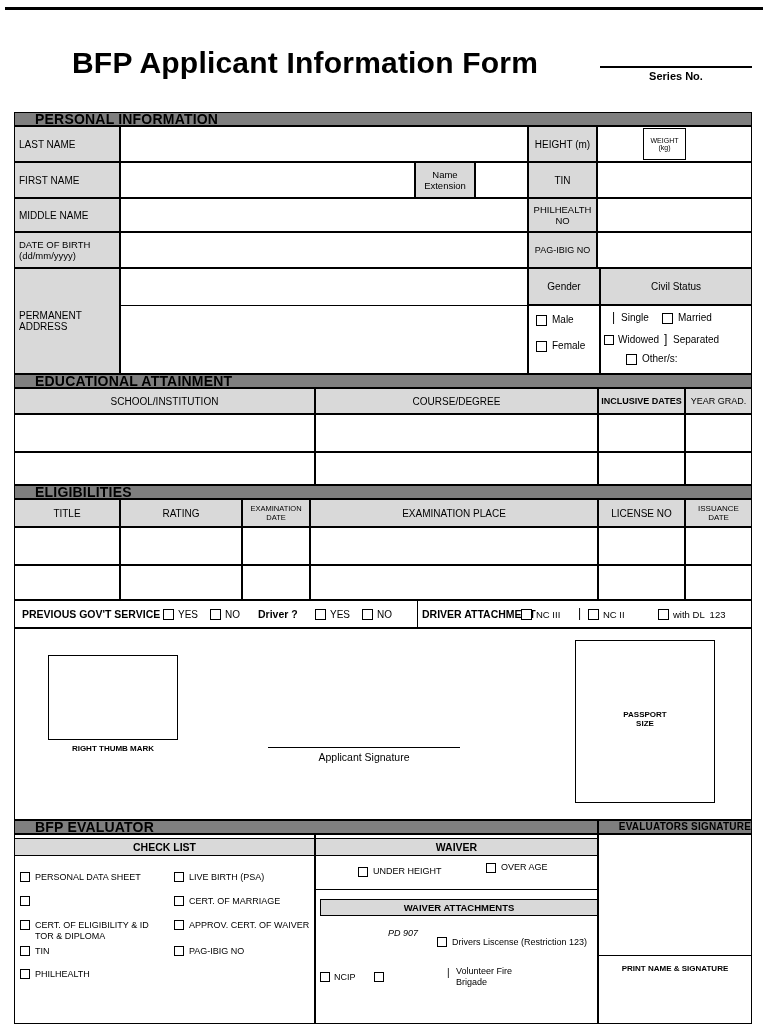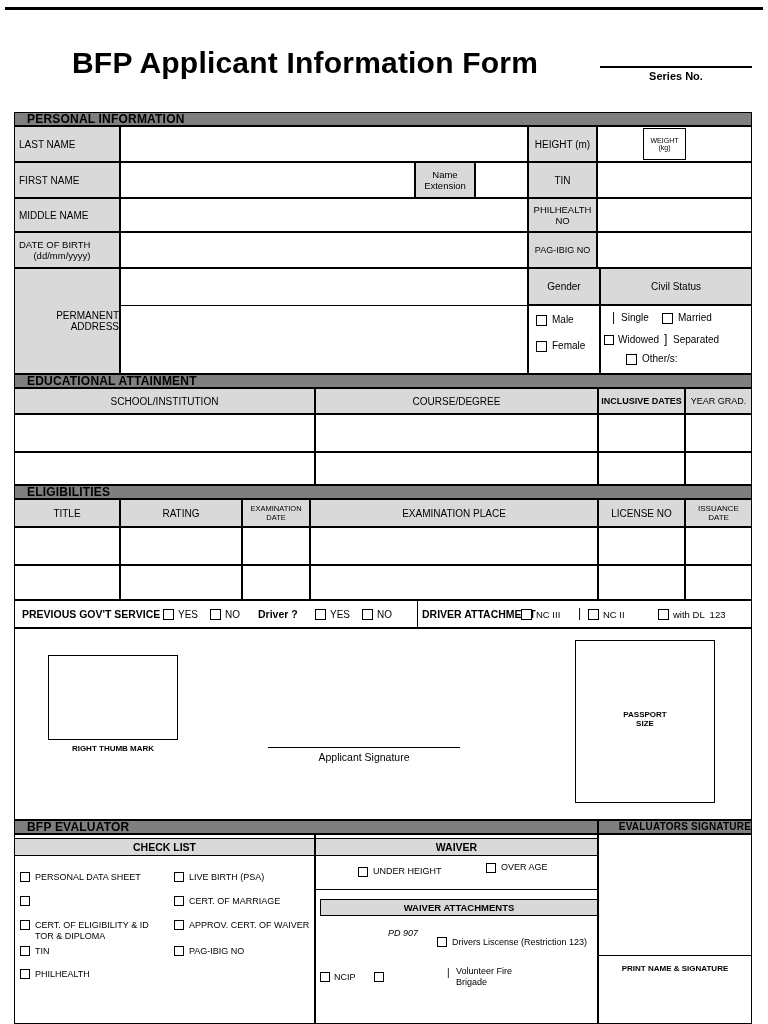--- a/index.html
+++ b/index.html
@@ -1,21 +1,21 @@
 <!DOCTYPE html>
 <html><head>
 <meta charset="utf-8">
 <style>
   * { margin:0; padding:0; box-sizing:border-box; }
   html, body { width:768px; height:1024px; }
   body { position:relative; background:#ffffff; color:#000; font-family:"Liberation Sans", sans-serif; overflow:hidden; }
   .cell { position:absolute; background:#fff; border:1px solid #000; }
-  .gray { background:#d9d9d9;text-align:right; }
+  .gray { background:#d9d9d9; }
   .bar  { position:absolute; background:#7f7f7f; border:1px solid #000; color:#000;
-          font-weight:bold; font-size:12px; line-height:12px; padding-left:12px; letter-spacing:.2px; }
+          font-weight:bold; font-size:14px; line-height:12px; padding-left:20px; letter-spacing:.2px; }
   .vc   { display:flex; align-items:center; }
   .ctr  { display:flex; align-items:center; justify-content:center; text-align:center; }
   .cb   { position:absolute; width:11px; height:11px; border:1.5px solid #000; background:#fff; }
   .cbs  { position:absolute; width:10px; height:10px; border:1.5px solid #000; background:#fff; }
   .txt  { position:absolute; }
   .pre  { white-space:pre-line; }
   .wsp  { white-space:pre; }
   .b    { font-weight:bold; }
   .line { position:absolute; background:#000; }
 </style>

